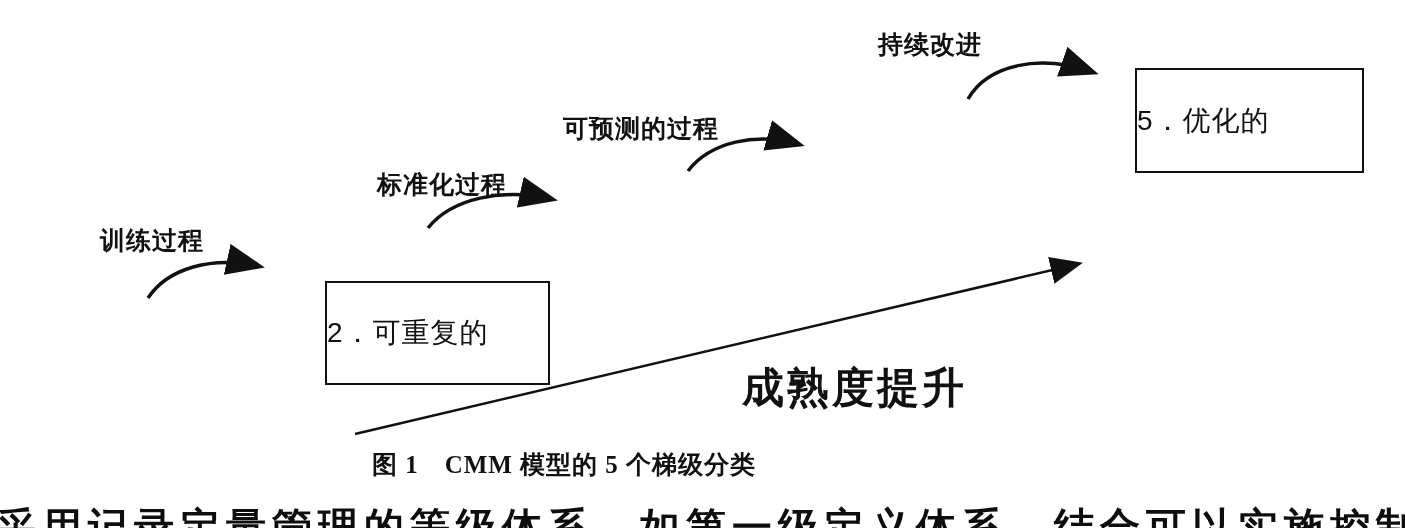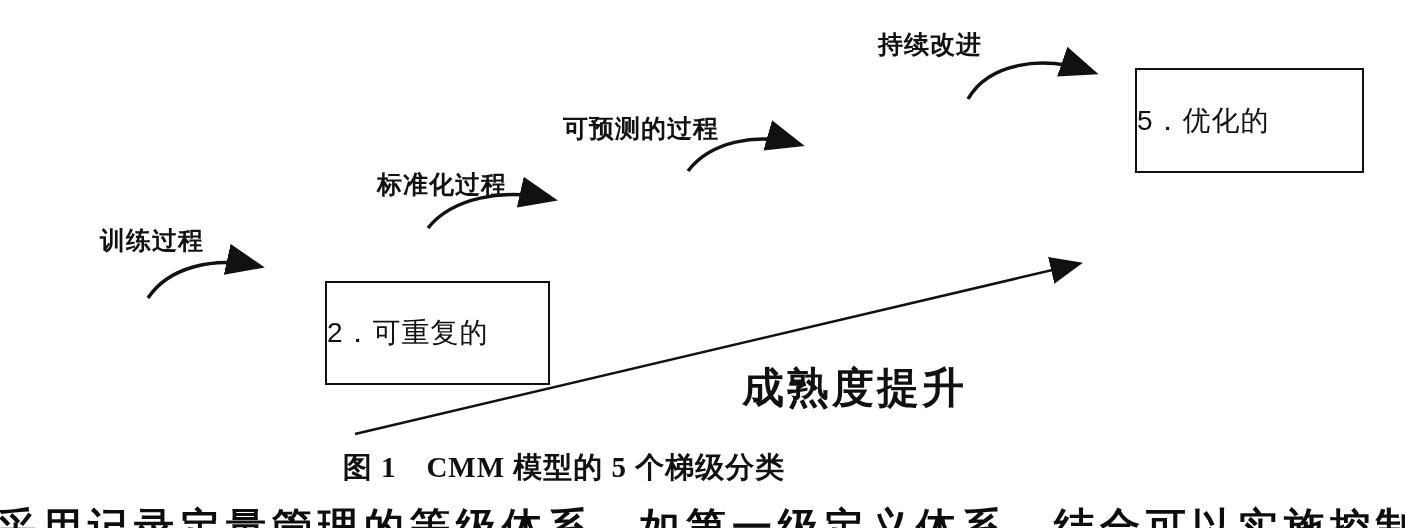--- a/index.html
+++ b/index.html
@@ -61,21 +61,21 @@
     white-space: nowrap;
   }
   .caption {
     position: absolute;
     left: 0;
     top: 448px;
     width: 1128px;
     text-align: center;
     font-family: "Liberation Serif", serif;
     font-weight: bold;
-    font-size: 29px;
+    font-size: 25px;
     letter-spacing: 1px;
     white-space: nowrap;
   }
   .cropped-text {
     position: absolute;
     left: -4px;
     top: 500px;
     width: 1500px;
     font-family: "Liberation Serif", serif;
     font-weight: bold;

